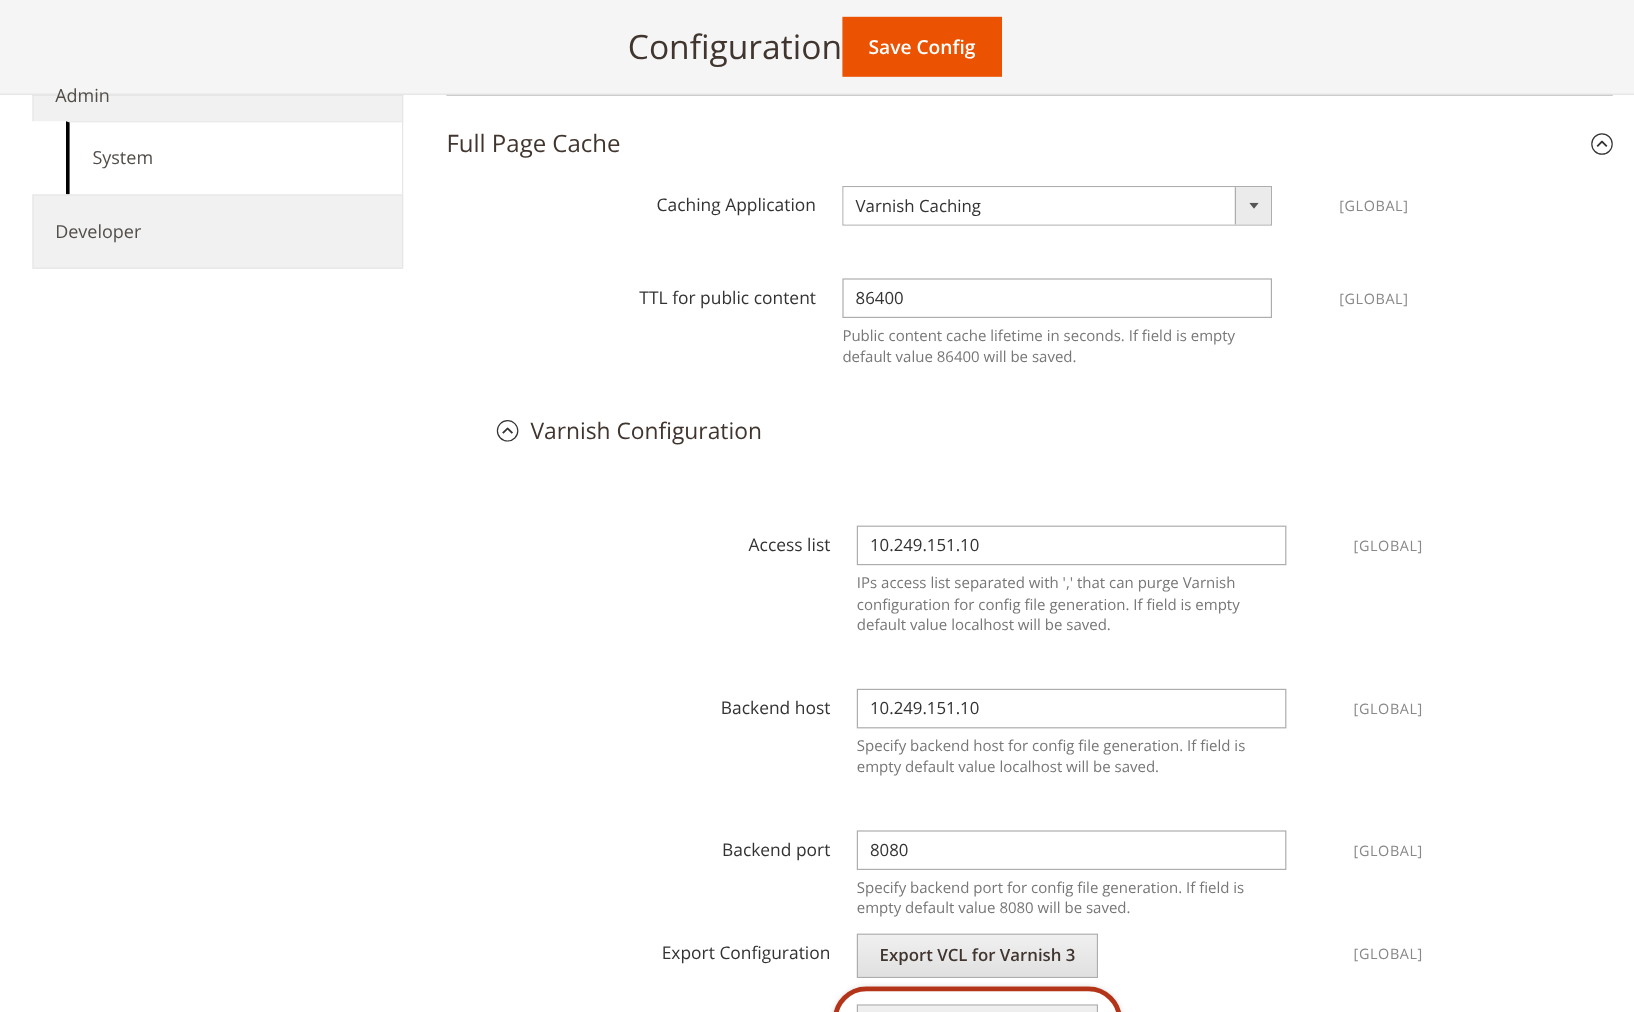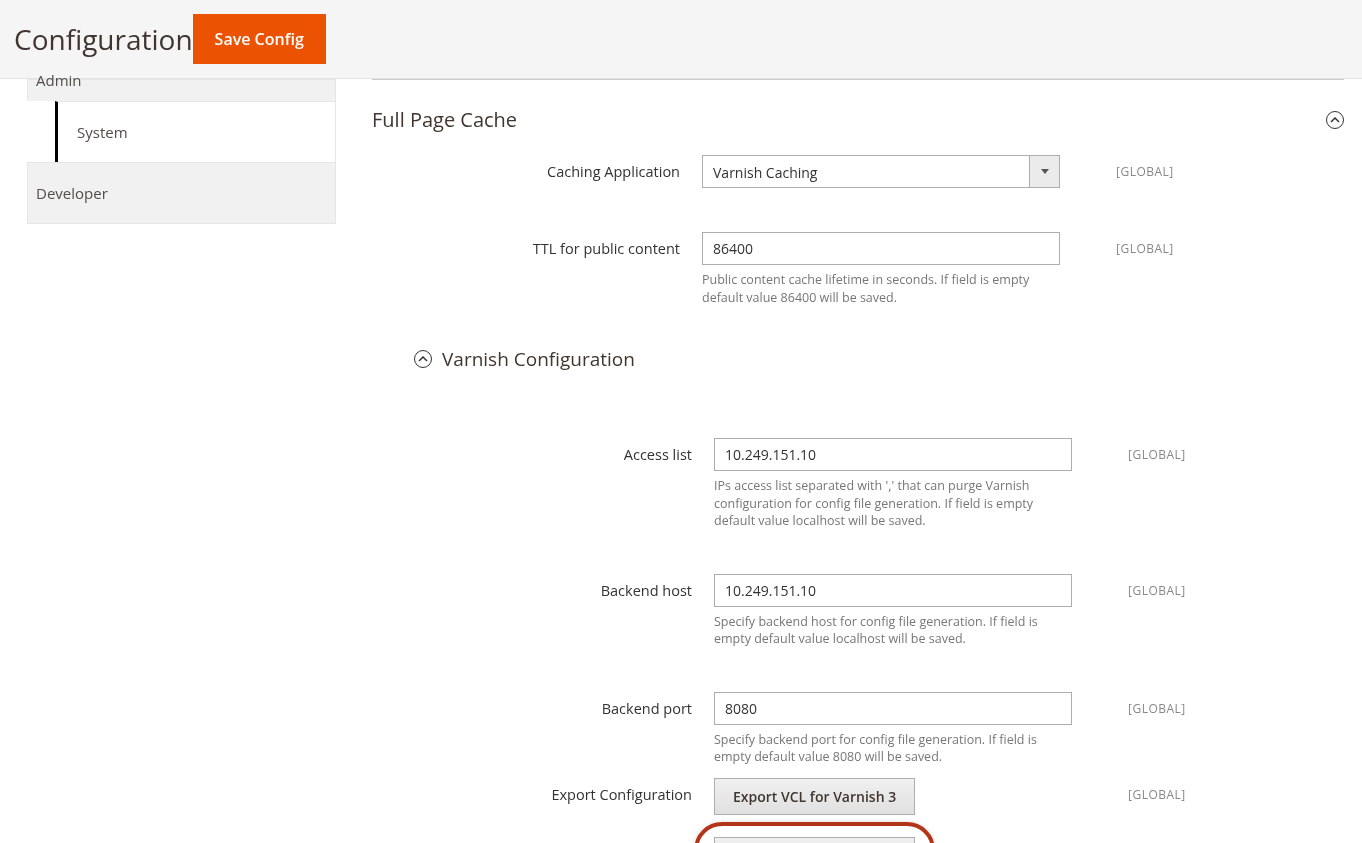--- a/index.html
+++ b/index.html
@@ -8,21 +8,21 @@
   font-size: 14px;
   color: #333;
   background: #fff;
   width: 1362px;
 }
 .page-header {
   background: #f5f5f5;
   border-bottom: 1px solid #e3e3e3;
   padding: 8px 18px 8px 14px;
   display: flex;
-  justify-content: flex-start;
+  justify-content: center;
   align-items: center;
   height: 79px;
 }
 .page-title {
   font-size: 28px;
   font-weight: 400;
   color: #41362f;
 }
 .btn-primary {
   background: #eb5202;
@@ -40,21 +40,21 @@
 }
 .sidebar {
   width: 336px;
   padding: 0 0 0 27px;
   flex-shrink: 0;
 }
 .sidebar-item {
   background: #f1f1f1;
   border: 1px solid #e6e6e6;
   border-bottom: none;
-  padding: 20px 8px;
+  padding: 20px 18px;
   font-size: 15px;
   color: #524d49;
   cursor: pointer;
 }
 .sidebar-item:last-child { border-bottom: 1px solid #e6e6e6; }
 .sidebar-item.partial {
   padding-top: 0;
   height: 22px;
   line-height: 0;
 }

